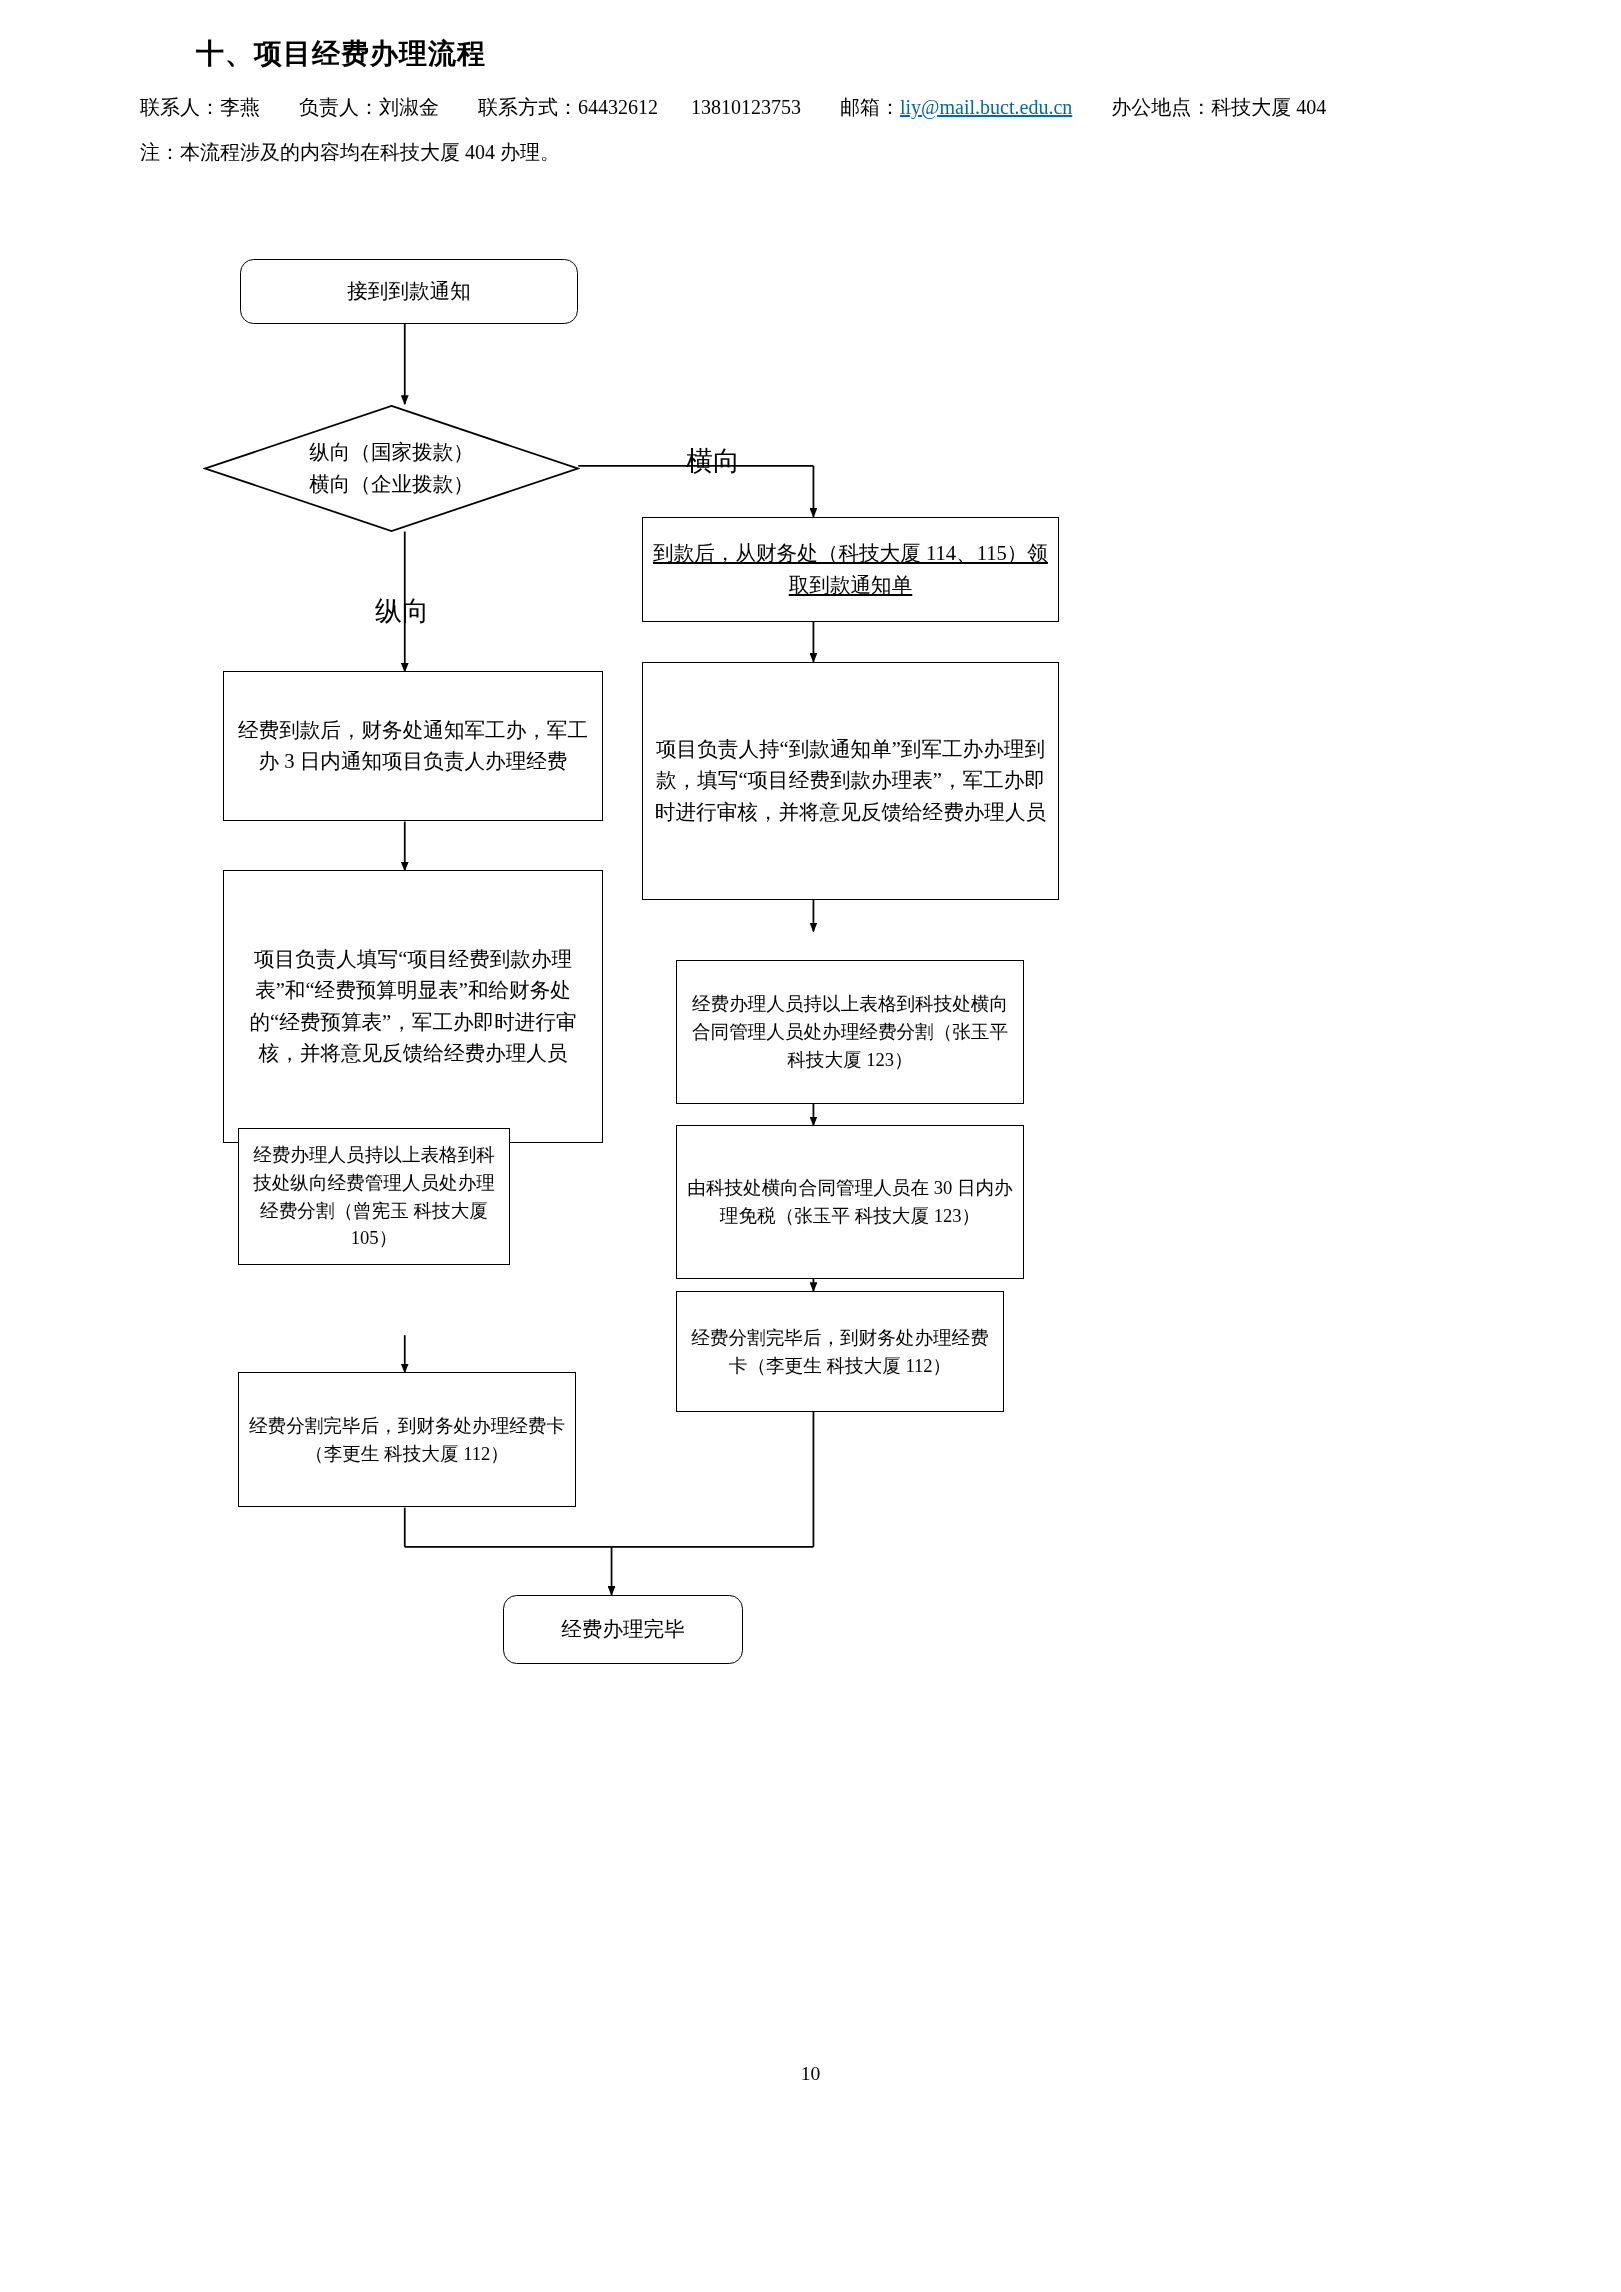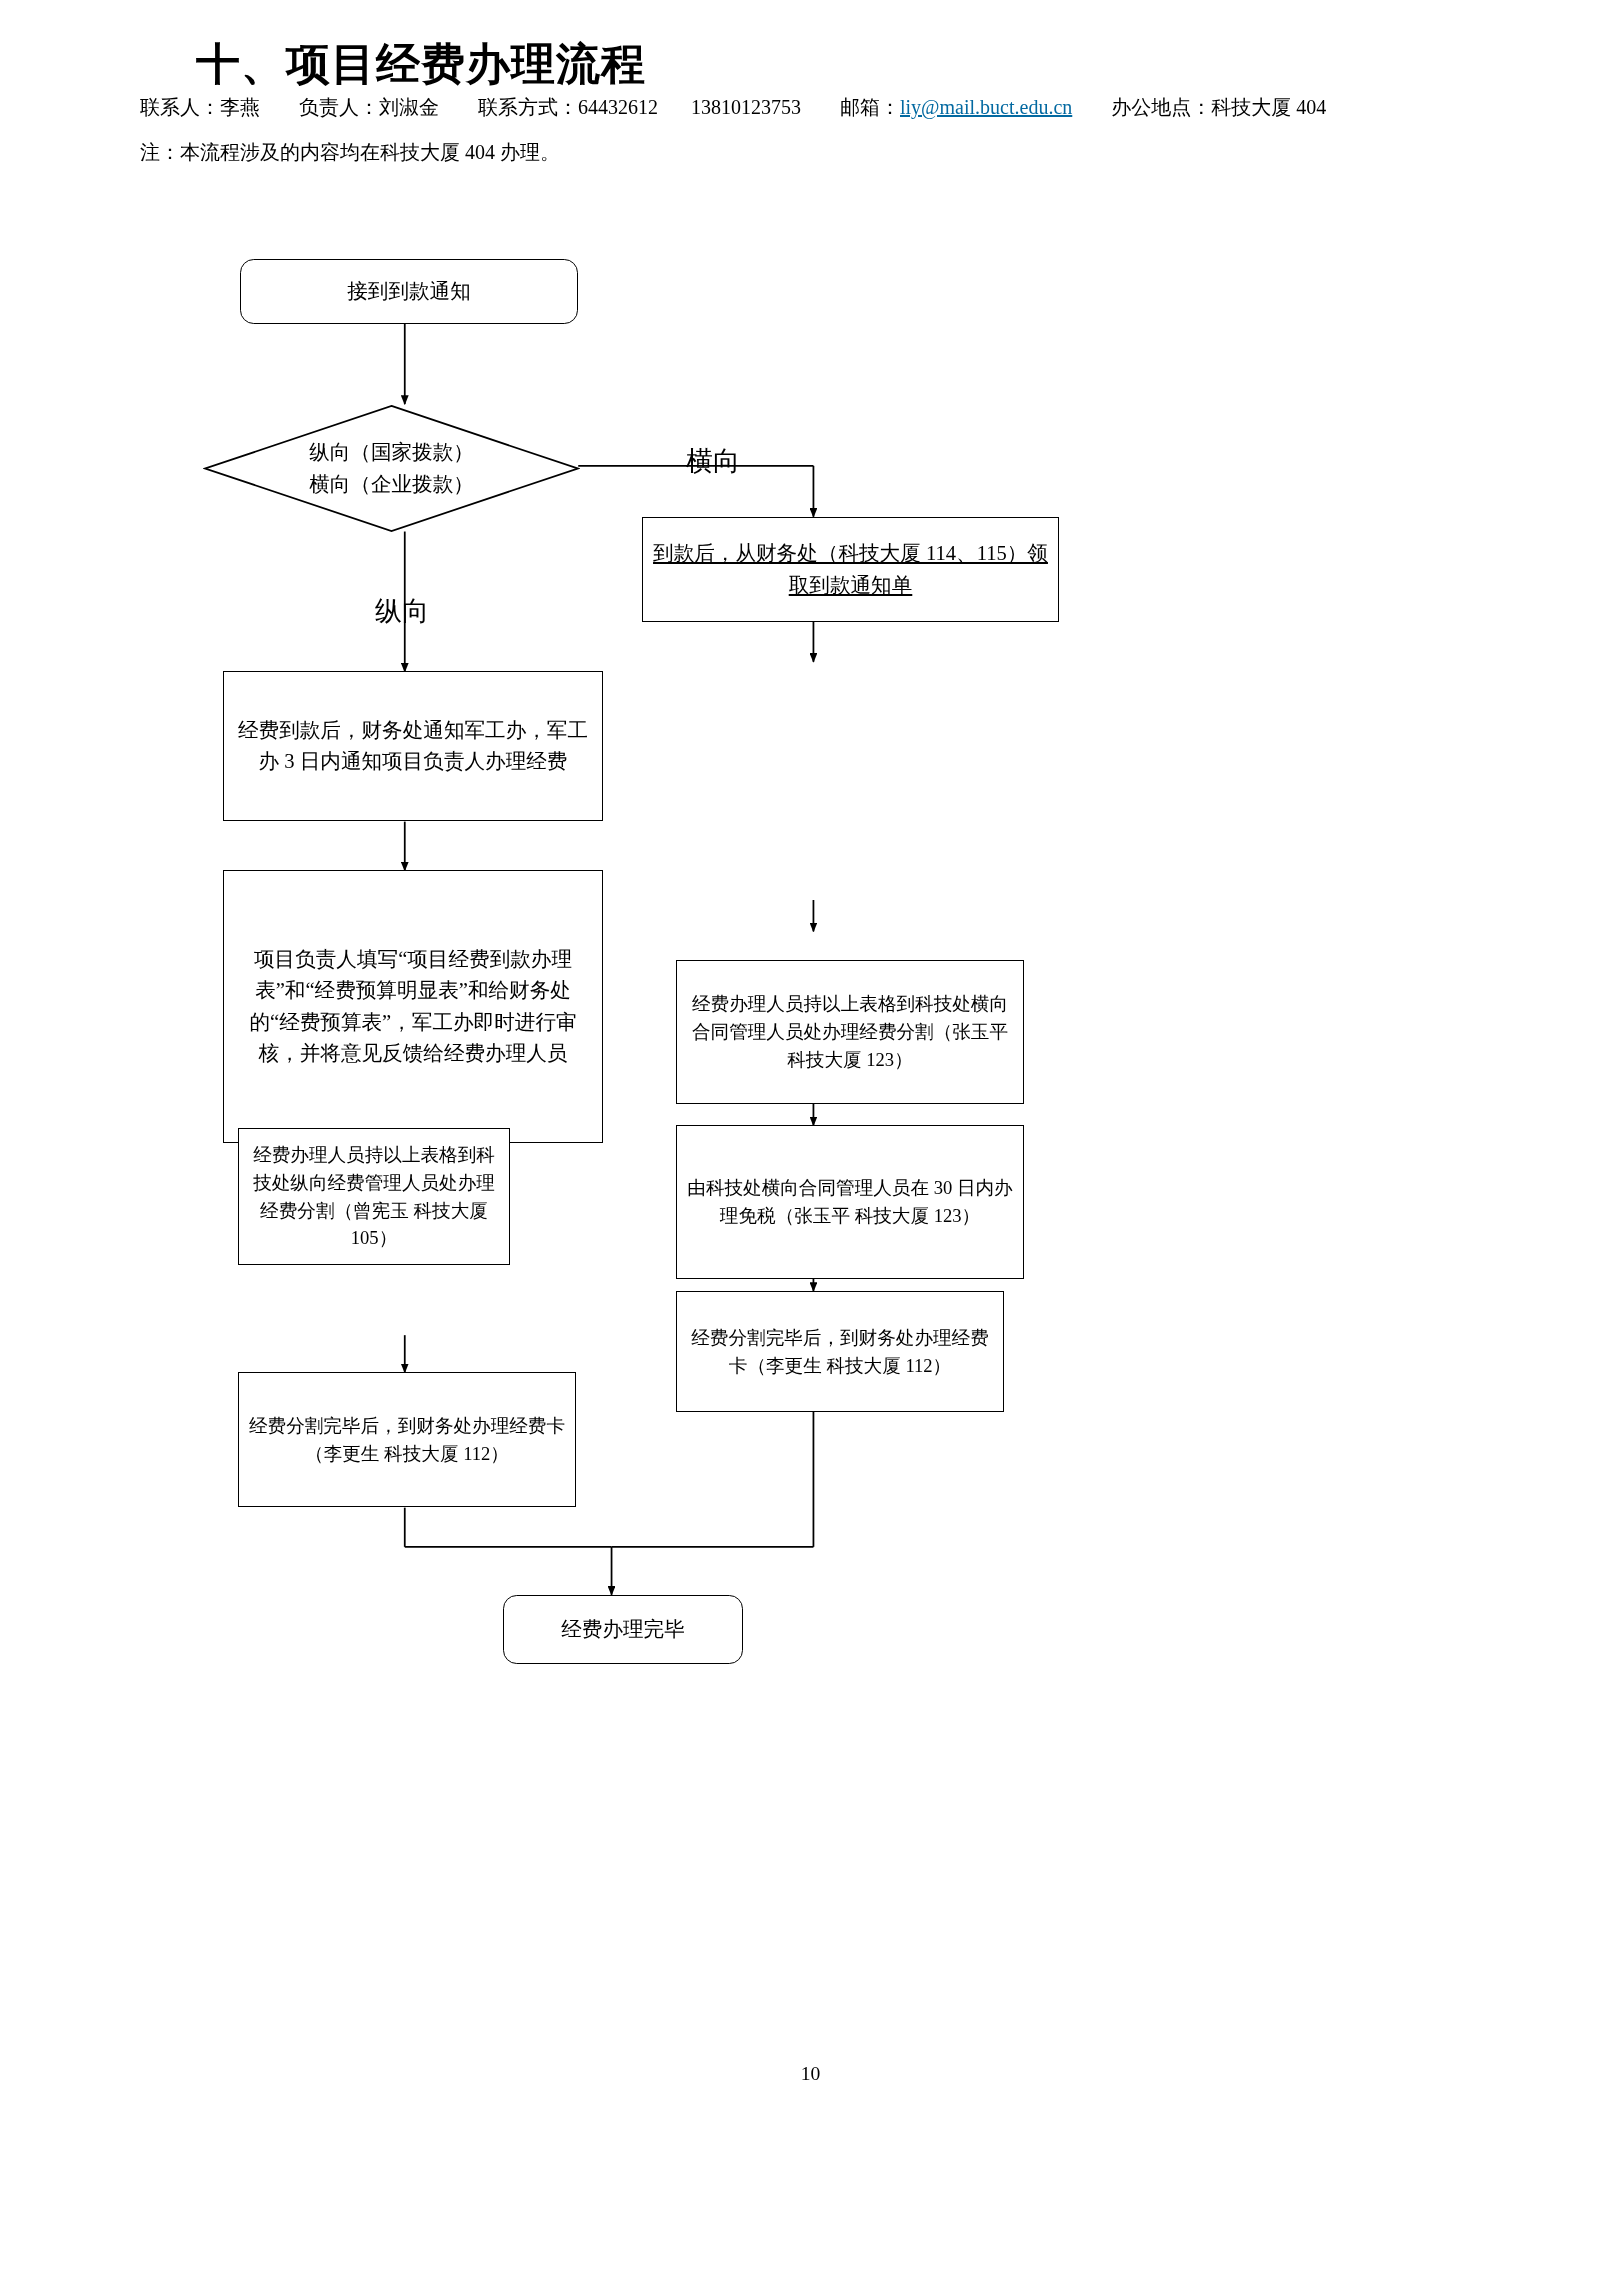--- a/index.html
+++ b/index.html
@@ -18,21 +18,21 @@
   .page {
     position: absolute;
     left: 0; top: 0;
     width: 1621px;
     height: 2293px;
   }
   .title {
     position: absolute;
     left: 196px;
     top: 35px;
-    font-size: 44px;
+    font-size: 28px;
     font-weight: bold;
     letter-spacing: 1px;
   }
   .contact-line {
     position: absolute;
     left: 140px;
     top: 94px;
     font-size: 20px;
     white-space: nowrap;
   }
@@ -167,20 +167,23 @@
     </div>
   </div>
 
   <div class="edge-label" style="left:686px; top:443px;">横向</div>
   <div class="edge-label" style="left:375px; top:593px;">纵向</div>
 
   <div class="node" style="left:642px; top:517px; width:417px; height:105px;text-decoration:underline;">
     <span class="inner">到款后，从财务处（科技大厦 114、115）领取到款通知单</span>
   </div>
 
+  <div class="node" style="left:642px; top:662px; width:417px; height:238px;">
+    <span class="inner">项目负责人持“到款通知单”到军工办办理到款，填写“项目经费到款办理表”，军工办即时进行审核，并将意见反馈给经费办理人员</span>
+  </div>
 
   <div class="node small" style="left:676px; top:931px; width:348px; height:144px;margin-top:29px;">
     <span class="inner">经费办理人员持以上表格到科技处横向合同管理人员处办理经费分割（张玉平 科技大厦 123）</span>
   </div>
 
   <div class="node small" style="left:676px; top:1125px; width:348px; height:154px;">
     <span class="inner">由科技处横向合同管理人员在 30 日内办理免税（张玉平 科技大厦 123）</span>
   </div>
 
   <div class="node small" style="left:676px; top:1291px; width:328px; height:121px;">

